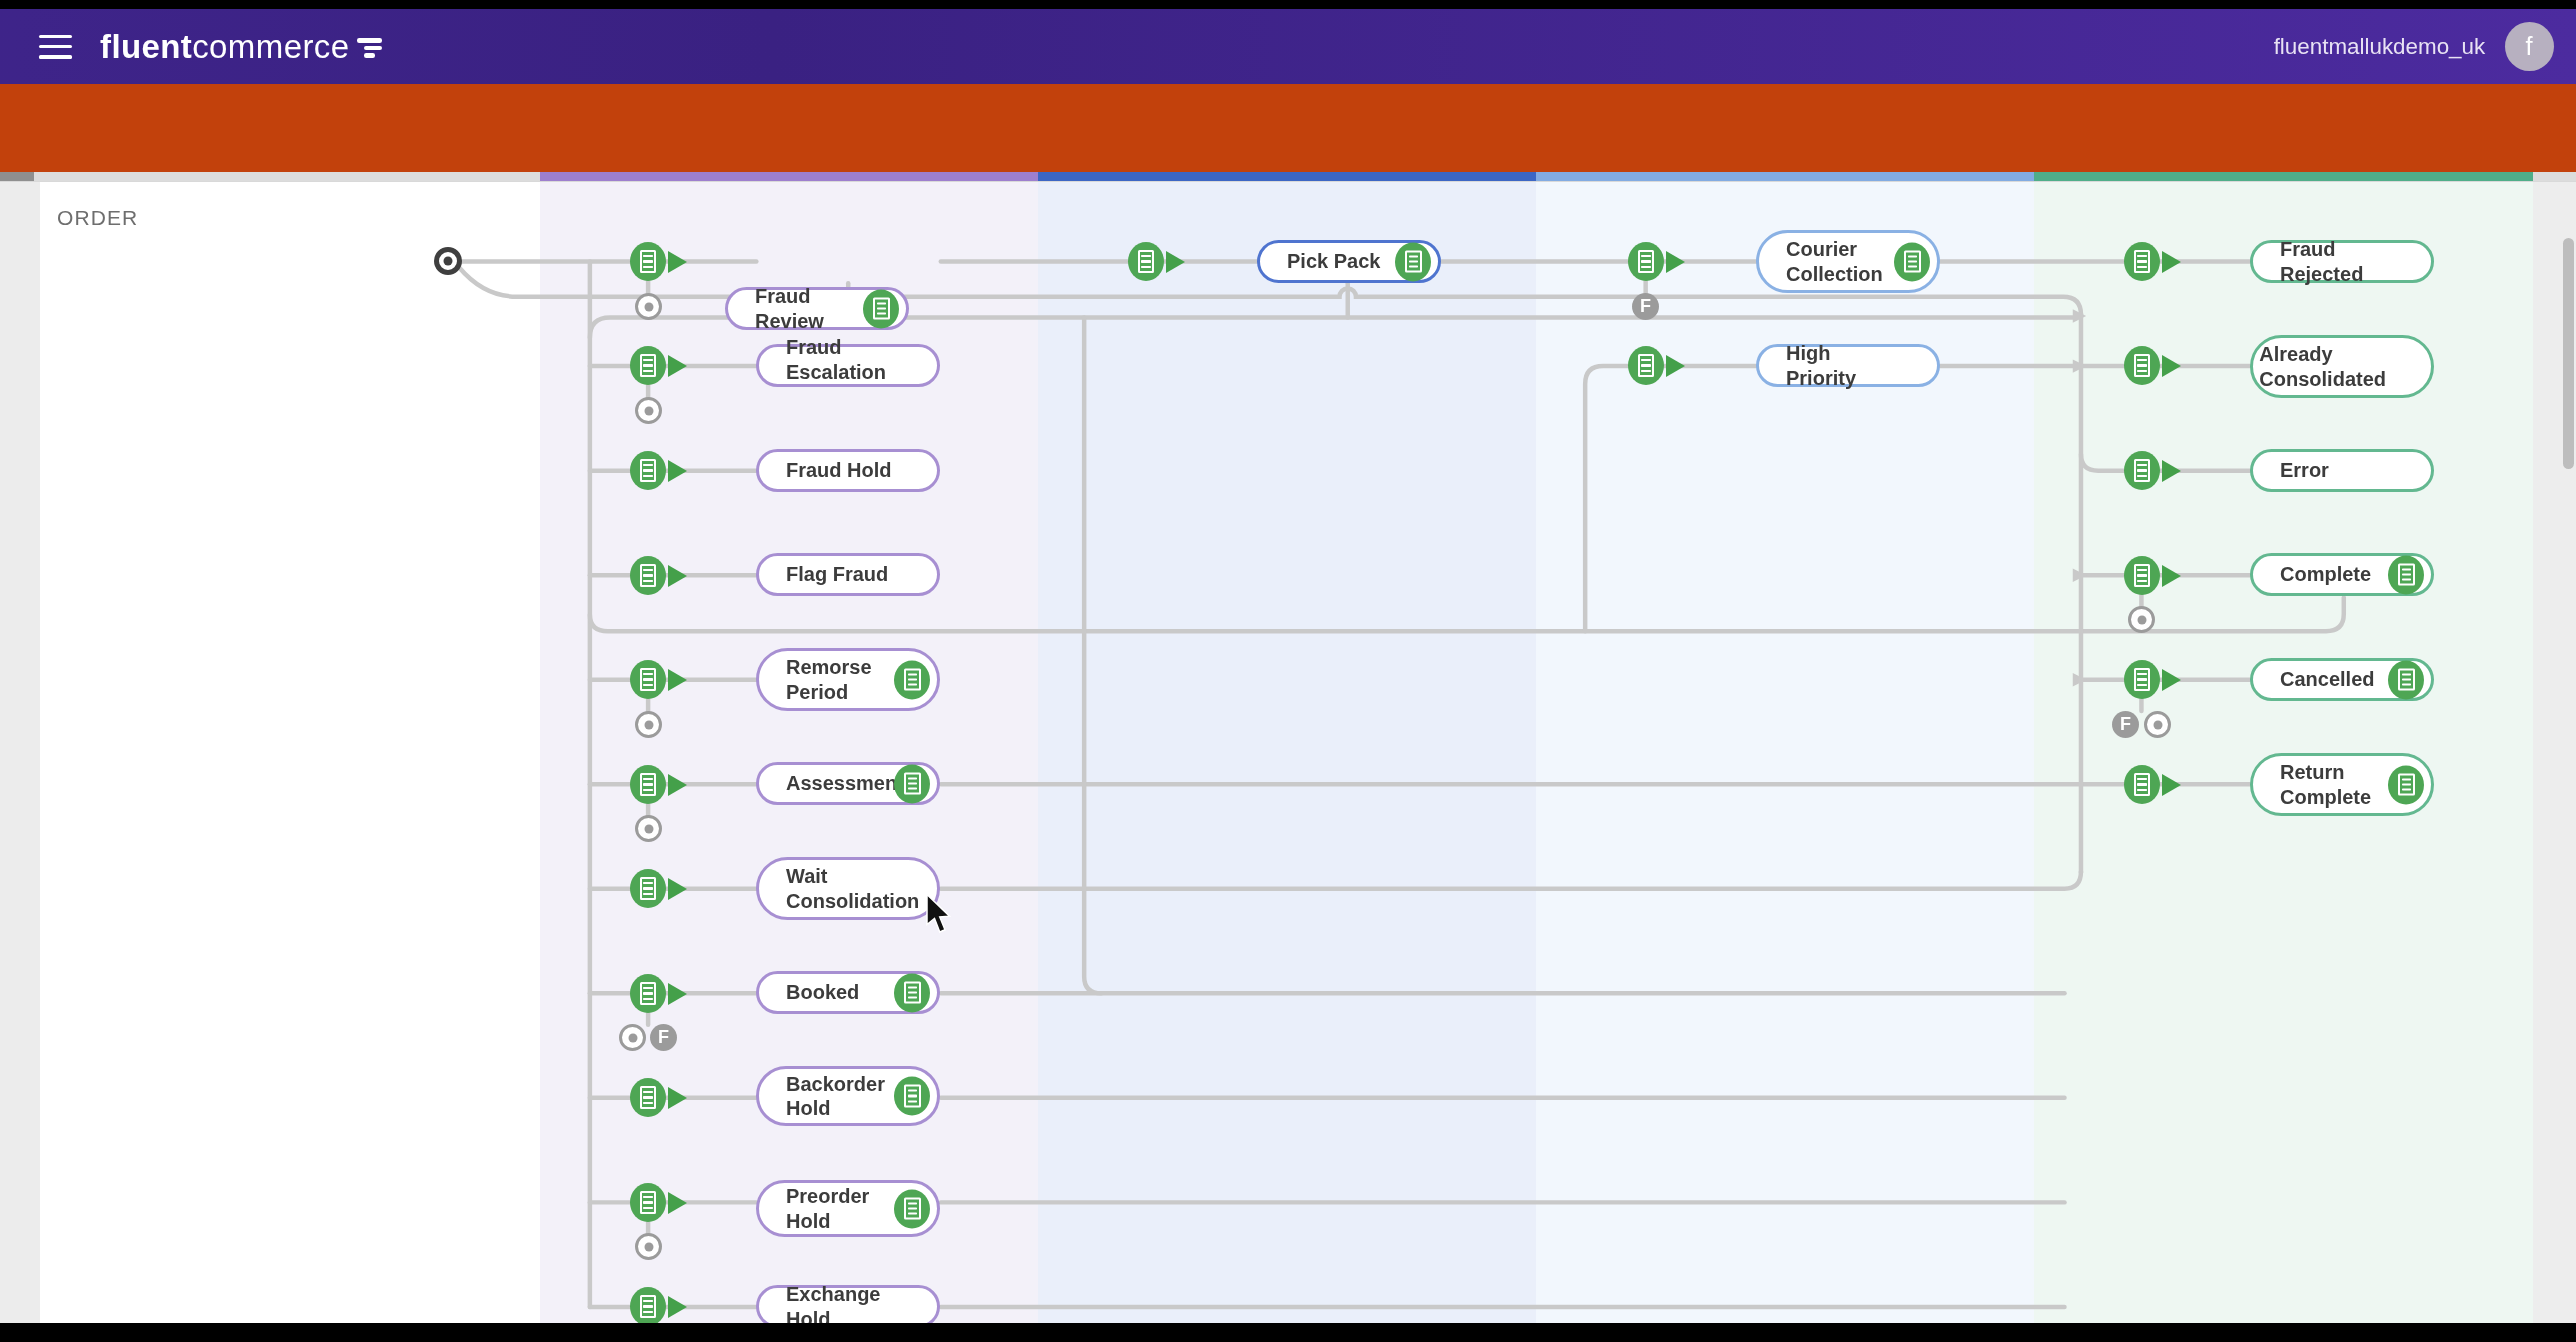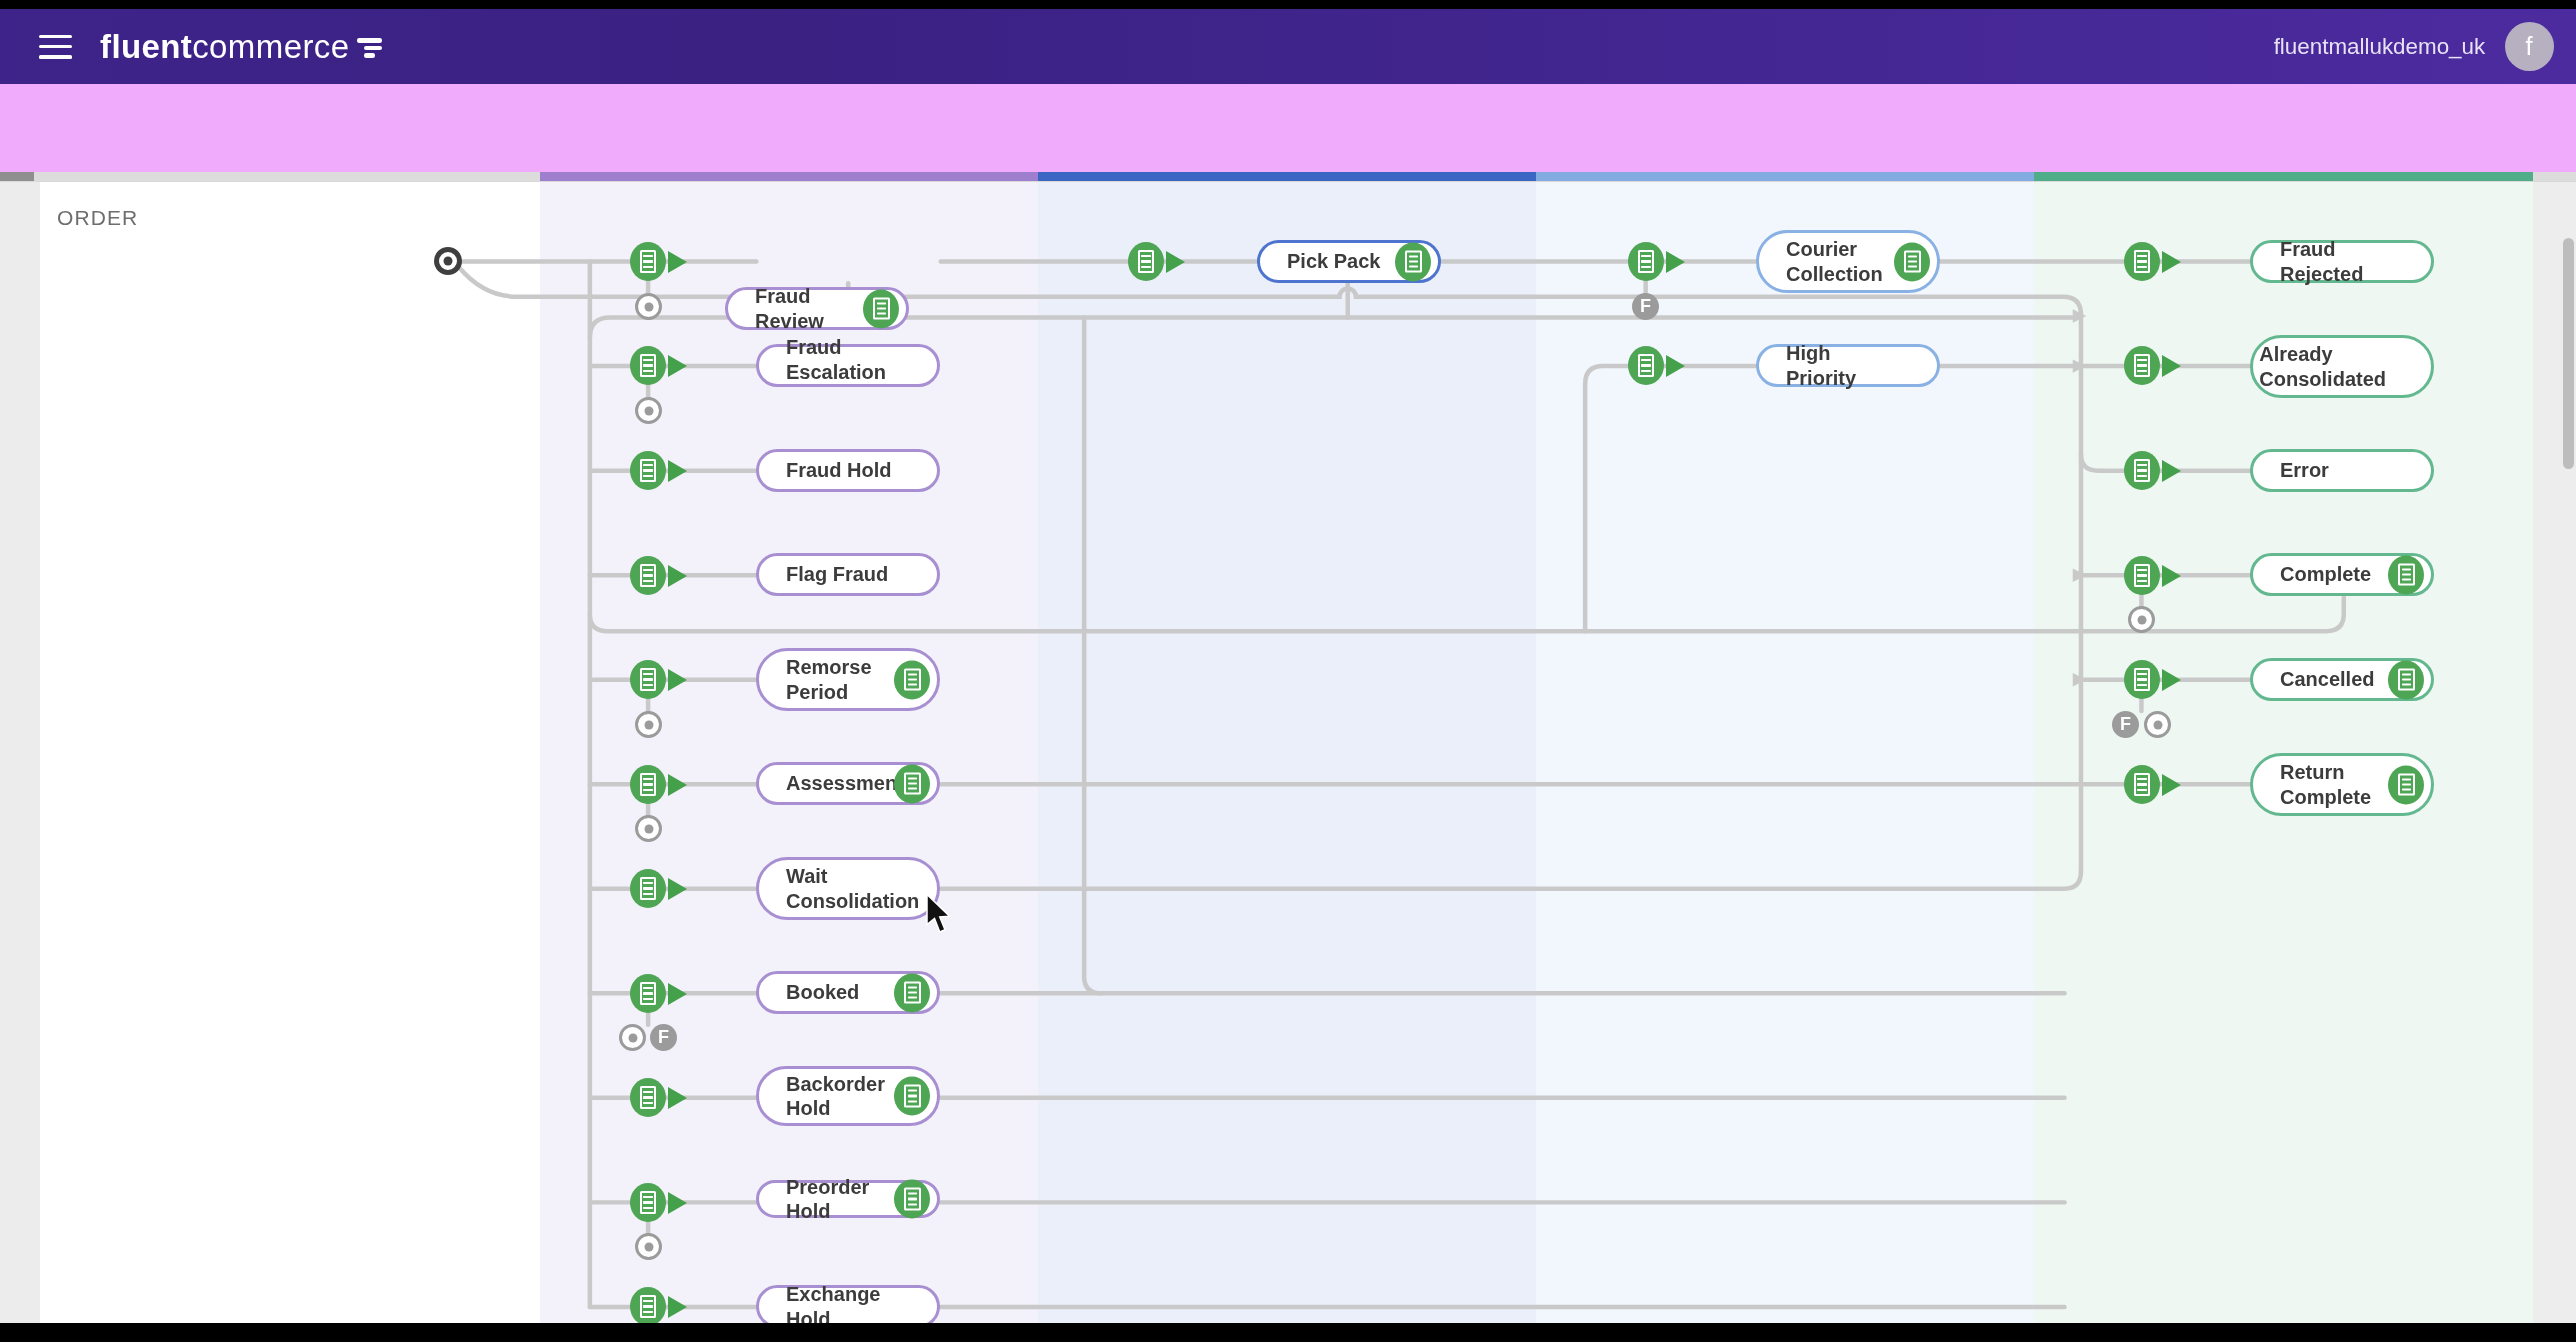--- a/index.html
+++ b/index.html
@@ -1,18 +1,18 @@
 <!DOCTYPE html>
 <html style="font-size:12px"><head>
 <meta charset="utf-8">
 <style>
   * { margin:0; padding:0; box-sizing:border-box; }
   html,body { width:2576px; height:1343px; overflow:hidden; background:#fff;
     font-family:"Liberation Sans", sans-serif; }
-  .screen { position:relative; width:2576px; height:1343px; background:#f0abfc; overflow:hidden; }
+  .screen { position:relative; width:2576px; height:1343px; background:#c2410c; overflow:hidden; }
 
   
   .bar-top { position:absolute; left:0; top:0; width:2576px; height:9px; background:#000; z-index:60; }
   .bar-bottom { position:absolute; left:0; top:1323px; width:2576px; height:19.4px; background:#000; z-index:60; }
 
   
   .header { position:absolute; left:0; top:9px; width:2576px; height:75px;
     background:linear-gradient(90deg,#38207e 0%,#40249008 0%,#3a2182 30%,#4c2b9f 100%);
     background-color:#3e2489;
     display:flex; align-items:center; z-index:50; }
@@ -354,21 +354,21 @@
       <div class="entry" style="left: 630px; top: 1078px;">
         <div class="doc-icon">
           <div class="pg">
             <i></i>
             <i></i>
             <i></i>
           </div>
         </div>
         <div class="arrow"></div>
       </div>
-      <div class="node" style="left: 756px; top: 1180px; width: 184px; height: 38px; border: 3px solid rgb(167, 143, 210);">
+      <div class="node" style="left: 756px; top: 1180px; width: 184px; height: 57px; border: 3px solid rgb(167, 143, 210);">
         <div class="label">Preorder Hold</div>
         <div class="doc-icon inner-icon">
           <div class="pg">
             <i></i>
             <i></i>
             <i></i>
           </div>
         </div>
       </div>
       <div class="entry" style="left: 630px; top: 1183px;">

